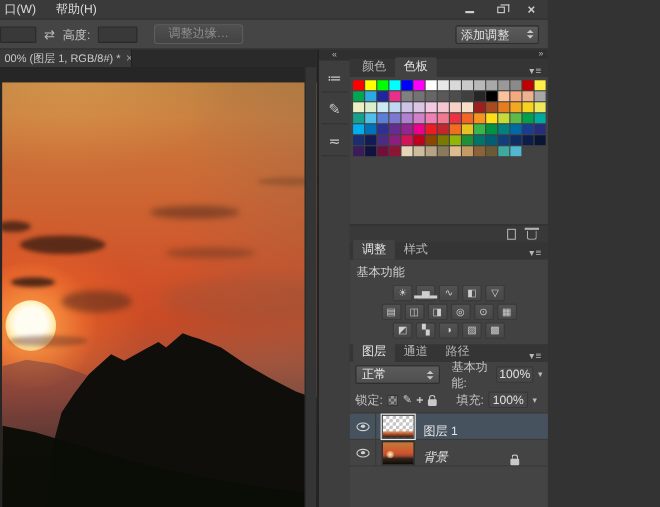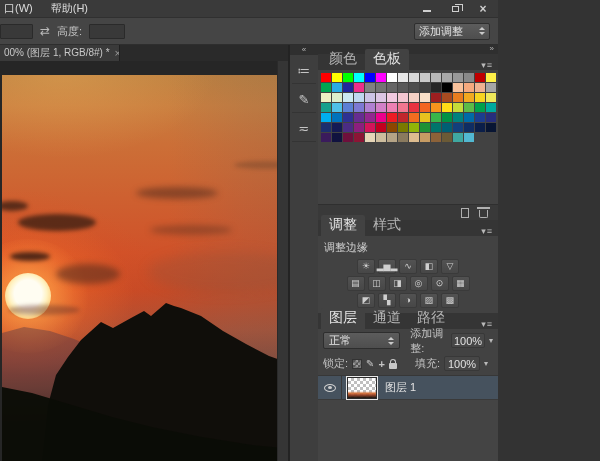--- a/index.html
+++ b/index.html
@@ -73,21 +73,21 @@
              align-items:center;flex:0 0 auto}
   .dock-top{height:10px;width:100%;background:var(--topbar);color:#b5b5b5;font-size:8px;line-height:9px;
             text-align:center}
   .dock-btn{width:24px;height:26px;display:flex;align-items:center;justify-content:center;color:#c5c5c5;
             font-size:13px;border-bottom:1px solid #343434;margin-top:3px}
 
   
   .panels{width:180px;display:flex;flex-direction:column;background:var(--panel);flex:0 0 auto}
   .panels-top{height:9px;background:var(--topbar);color:#b5b5b5;font-size:8px;line-height:8px;text-align:right;padding-right:4px}
   .tabstrip{height:16px;background:var(--strip);display:flex;align-items:flex-end;padding-left:3px;flex:0 0 auto}
-  .ptab{padding:1px 8px 2px;font-size:14px;color:#b5b5b5;background:transparent}
+  .ptab{padding:1px 8px 2px;font-size:11px;color:#b5b5b5;background:transparent}
   .ptab.active{background:var(--panel);color:#e3e3e3;border-radius:2px 2px 0 0}
   .pmenu{margin-left:auto;color:#b9b9b9;font-size:9px;padding:0 5px;letter-spacing:1px}
 
   
   .swatch-group{display:flex;flex-direction:column;height:166px;flex:0 0 auto}
   .swatch-grid{display:grid;grid-template-columns:repeat(16,1fr);gap:1px;background:var(--panel);
                padding:3px 2px 0 3px}
   .sw{height:9px}
   .swatch-space{flex:1}
   .panel-footer{height:16px;background:#393939;border-top:1px solid #2f2f2f;display:flex;align-items:center;
@@ -119,21 +119,21 @@
                padding:0 5px;background:linear-gradient(var(--combo-hi),var(--combo-lo));color:#e6e6e6}
   .pct-box{height:15px;min-width:34px;border:1px solid #383838;border-radius:2px;background:#474747;
            display:flex;align-items:center;justify-content:center;padding:0 3px;color:#e0e0e0}
   .caret{color:#b9b9b9;font-size:8px}
   .lock-ico{color:#c5c5c5;font-size:10px;line-height:1}
   .checker-mini{width:10px;height:10px;background-image:linear-gradient(45deg,#9a9a9a 25%,transparent 25%,transparent 75%,#9a9a9a 75%),linear-gradient(45deg,#9a9a9a 25%,transparent 25%,transparent 75%,#9a9a9a 75%);background-size:5px 5px;background-position:0 0,2.5px 2.5px;background-color:#555;border:1px solid #333}
   .lockico{width:8px;height:6px;background:#c9c9c9;border-radius:1px;position:relative;margin-top:4px}
   .lockico::before{content:'';position:absolute;left:1px;top:-4px;width:4px;height:4px;border:1.5px solid #c9c9c9;border-bottom:none;border-radius:3px 3px 0 0}
   .plus-ico{font-weight:bold;font-size:11px;color:#c5c5c5}
   .layer-list{flex:1;background:#444;border-top:1px solid #373737;min-height:0}
-  .layer-row{height:24px;display:flex;align-items:center;border-bottom:1px solid #3a3a3a;padding-right:26px}
+  .layer-row{height:24px;display:flex;align-items:flex-end;border-bottom:1px solid #3a3a3a;padding-right:26px}
   .layer-row.selected{background:var(--sel-row)}
   .eye-cell{width:24px;display:flex;align-items:center;justify-content:center;align-self:stretch;border-right:1px solid #3a3a3a}
   .eye{width:12px;height:8px;border:1px solid #cfcfcf;border-radius:50%;position:relative}
   .eye::after{content:'';position:absolute;left:3px;top:1.5px;width:4px;height:3px;background:#cfcfcf;border-radius:50%}
   .thumb{width:30px;height:22px;margin-left:5px;border:1px solid #2c2c2c}
   .thumb.selected{outline:1px solid #e8e8e8}
   .thumb-checker{background-image:
       linear-gradient(180deg,rgba(0,0,0,0) 66%,rgba(216,112,52,.92) 76%,rgba(150,60,30,.92) 85%,rgba(16,13,8,.96) 100%),
       linear-gradient(45deg,#bfbfbf 25%,transparent 25%,transparent 75%,#bfbfbf 75%),
       linear-gradient(45deg,#bfbfbf 25%,transparent 25%,transparent 75%,#bfbfbf 75%);
@@ -162,20 +162,21 @@
         </span>
       <span class="wc wc-close">×</span>
     </span>
   </div>
 
   <div class="optionsbar">
     <input class="opt-input" value="" style="">
     <span class="swap">⇄</span>
     <span class="opt-label">高度:</span>
     <input class="opt-input" style="width: 36px;" value="">
+    <button class="refine-btn">调整边缘…</button>
     <span class="workspace">
       <span>添加调整</span>
       <span class="ud">
           <i class="up"></i>
           <i class="dn"></i>
         </span>
     </span>
   </div>
 
   <div class="main">
@@ -354,21 +355,21 @@
           <span class="trash"></span>
         </div>
       </div>
 
       <div class="adjust-group">
         <div class="tabstrip">
           <span class="ptab active">调整</span>
           <span class="ptab">样式</span>
           <span class="pmenu">▾≡</span>
         </div>
-        <div class="add-label">调整边缘</div>
+        <div class="add-label">基本功能</div>
         <div class="adj-row">
 
         <button class="adj-btn" title="brightness-contrast-icon">
               <span>☀</span>
             </button>
             <button class="adj-btn" title="levels-icon">
               <span>▂▅▂</span>
             </button>
             <button class="adj-btn" title="curves-icon">
               <span>∿</span>
@@ -431,21 +432,21 @@
 
 
         <div class="blend-row">
           <span class="blend-combo">
             <span>正常</span>
             <span class="ud">
                 <i class="up"></i>
                 <i class="dn"></i>
               </span>
           </span>
-          <span style="margin-left:6px;color:var(--label)">添加调整:</span>
+          <span style="margin-left:6px;color:var(--label)">基本功能:</span>
           <span class="pct-box">100%</span>
           <span class="caret">▾</span>
         </div>
 
         <div class="lock-row">
           <span style="color:var(--label)">锁定:</span>
           <span class="checker-mini"></span>
           <span class="lock-ico">✎</span>
           <span class="plus-ico">+</span>
           <span class="lockico"></span>
@@ -455,18 +456,26 @@
         </div>
 
         <div class="layer-list">
           <div class="layer-row selected">
             <span class="eye-cell">
                 <span class="eye"></span>
               </span>
             <span class="thumb thumb-checker selected"></span>
             <span class="layer-name">图层 1</span>
           </div>
+          <div class="layer-row">
+            <span class="eye-cell">
+                <span class="eye"></span>
+              </span>
+            <span class="thumb thumb-photo"></span>
+            <span class="layer-name italic">背景</span>
+            <span class="lockico row-lock"></span>
+          </div>
         </div>
       </div>
 
     </div>
   </div>
 </div>
 
 </body></html>

